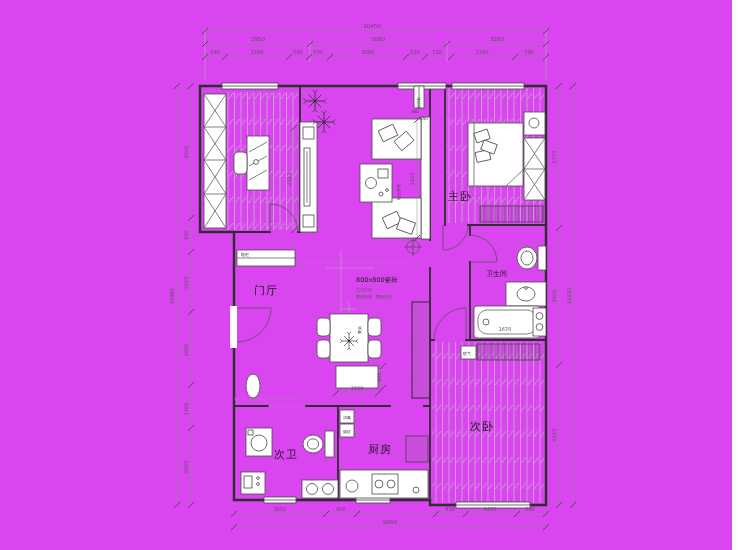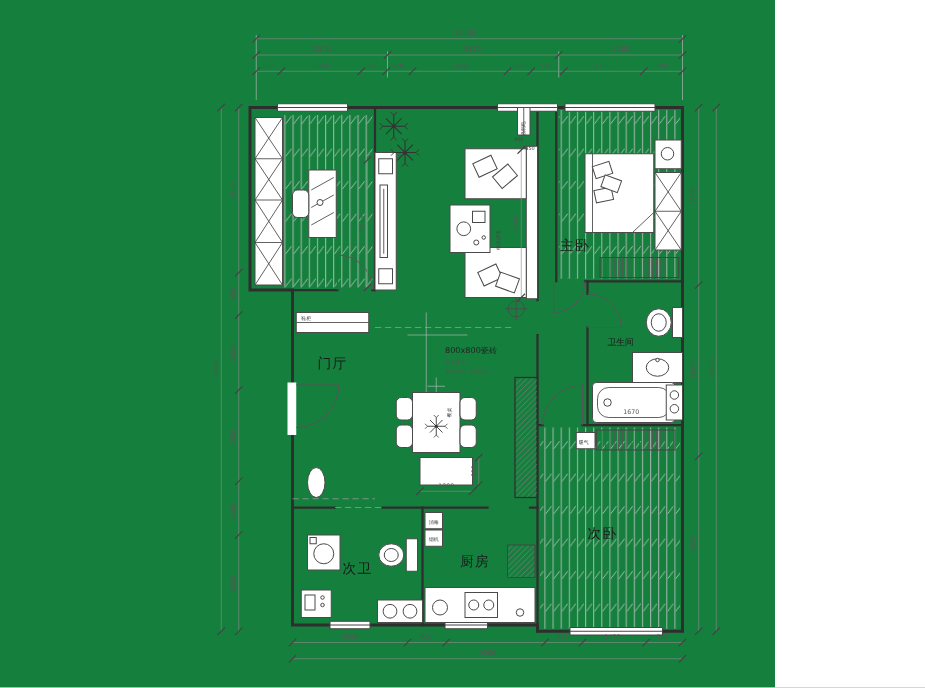--- a/index.html
+++ b/index.html
@@ -1,16 +1,16 @@
 <!DOCTYPE html>
 <html><head>
 <meta charset="utf-8">
 <style>
   html,body{margin:0;padding:0;background:#fff;}
-  .canvas{position:relative;width:620px;height:550px;background:#15803d;overflow:hidden;
+  .canvas{position:relative;width:732px;height:550px;background:#d946ef;overflow:hidden;
           font-family:"DejaVu Sans","Liberation Sans",sans-serif;}
   svg text{font-family:"DejaVu Sans","Liberation Sans",sans-serif;fill:#333;}
   .dimtxt{font-size:5.5px;fill:#555;}
   .dimtxt2{font-size:5px;fill:#555;}
   .roomlbl{font-size:11px;fill:#1a1a1a;letter-spacing:1px;}
   .smalllbl{font-size:7px;fill:#1a1a1a;}
   .tinylbl{font-size:4px;fill:#444;}
   .note1{font-size:6.5px;fill:#222;}
   .note2{font-size:4px;fill:#555;}
   .wall{stroke:#2e2e2e;stroke-width:2.4;fill:none;stroke-linecap:square;}

